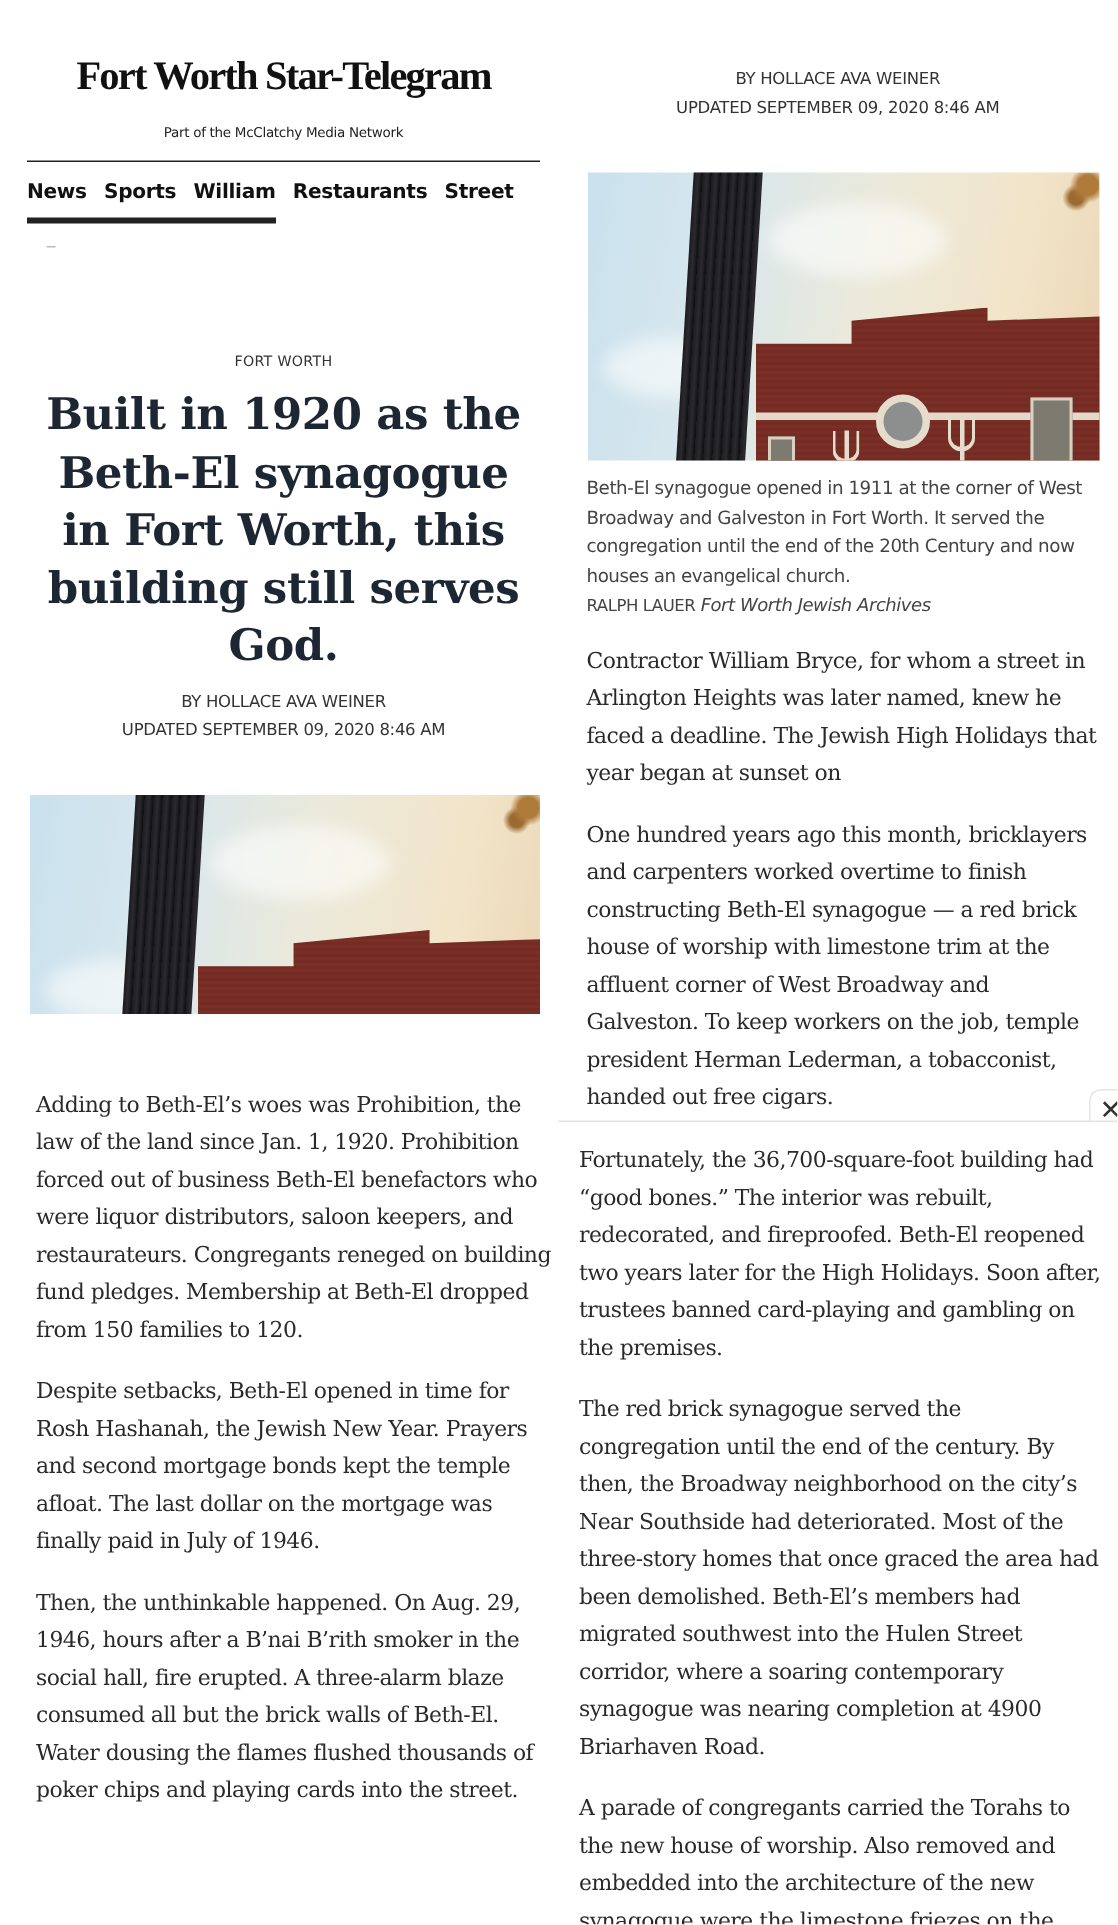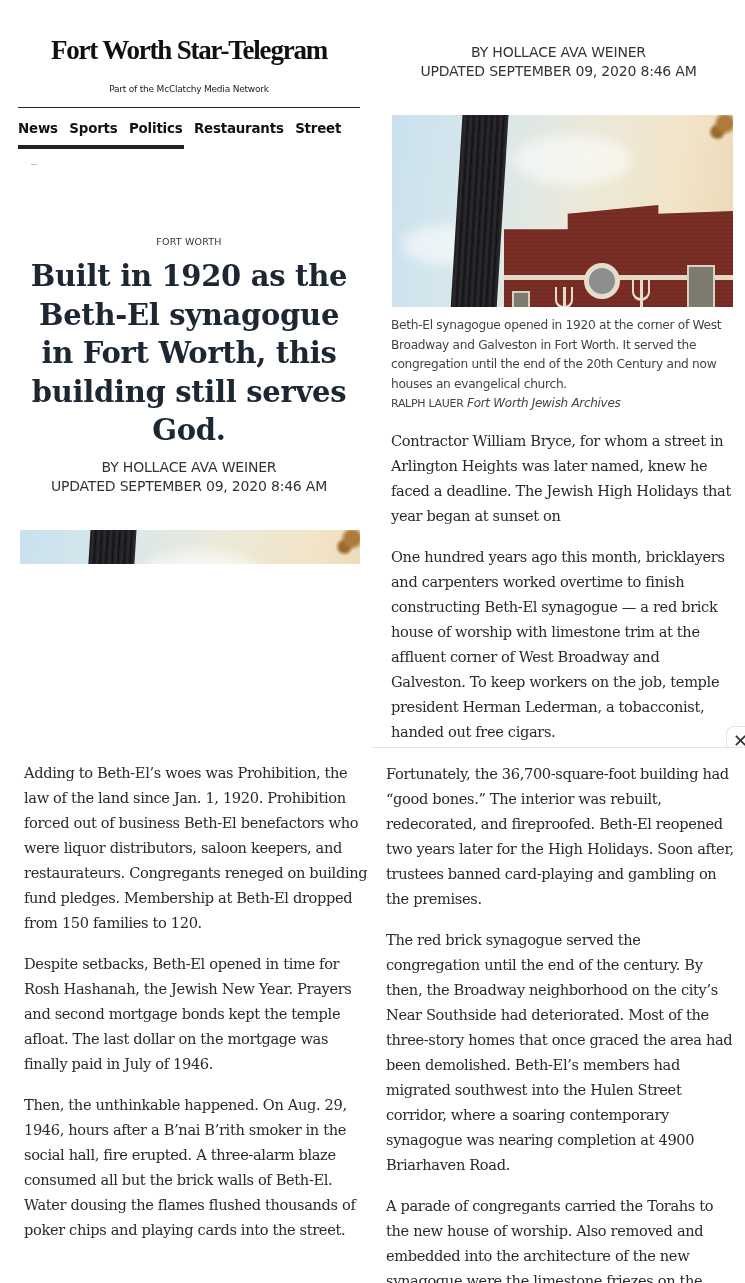--- a/index.html
+++ b/index.html
@@ -1,42 +1,42 @@
 <!DOCTYPE html>
 <html><head>
 <meta charset="utf-8">
 <style>
   * { box-sizing: border-box; margin: 0; padding: 0; }
   html, body { width: 745px; height: 1283px; background: #ffffff; overflow: hidden; }
   body { position: relative; font-family: "DejaVu Serif", serif; color: #222; }
 
   .panel { position: absolute; overflow: hidden; background: #fff; }
-  #panel-tl { left: 0; top: 0; width: 372px; height: 564px; }
+  #panel-tl { left: 0; top: 0; width: 372px; height: 676px; }
   #panel-tr { left: 372px; top: 0; width: 373px; height: 748px; }
-  #panel-bl { left: 0; top: 748px; width: 372px; height: 535px; padding-left: 32px; }
+  #panel-bl { left: 0; top: 712px; width: 372px; height: 535px; padding-left: 32px; }
   #panel-br { left: 372px; top: 748px; width: 373px; height: 535px; }
 
   
   .masthead { position: absolute; left: 18px; top: 34px; width: 342px; text-align: center; }
   .brand { font-family: "Liberation Serif", serif; font-weight: 700; font-size: 27px; letter-spacing: -1.2px; color: #111; line-height: 32px; }
   .tagline { font-family: "DejaVu Sans", sans-serif; font-size: 9px; color: #222; margin-top: 18px; font-weight: 400; letter-spacing: -0.2px;}
   .nav-rule { position: absolute; left: 18px; top: 107px; width: 342px; height: 1px; background: #222; }
   .nav { position: absolute; left: 18px; top: 121px; width: 342px; white-space: nowrap; overflow: hidden;
          font-family: "DejaVu Sans", sans-serif; font-weight: 700; font-size: 13.4px; color: #111; letter-spacing: -0.2px;}
   .nav span { margin-right: 7px; cursor: pointer; }
   .nav-underline { position: absolute; left: 18px; top: 145px; width: 166px; height: 4px; background: #222; }
   .tiny-dash { position: absolute; left: 31px; top: 164px; width: 6px; height: 1px; background: #bbb; }
 
   
   .kicker { position: absolute; left: 18px; width: 342px; top: 236px; text-align: center;
             font-family: "DejaVu Sans", sans-serif; font-size: 9.5px; color: #333; letter-spacing: 0.2px;}
   .headline { position: absolute; left: 22px; width: 334px; top: 257px; text-align: center;
               font-family: "DejaVu Serif", serif; font-weight: 700; font-size: 29px; line-height: 38.5px; color: #1d2733; letter-spacing: -0.3px; }
   .byline-block { position: absolute; text-align: center; font-family: "DejaVu Sans", sans-serif;
-                  font-size: 14px; color: #333; line-height: 19px; letter-spacing: -0.2px;}
+                  font-size: 11px; color: #333; line-height: 19px; letter-spacing: -0.2px;}
   #byline-l { left: 18px; width: 342px; top: 458px; }
   #byline-r { left: 0px; width: 373px; top: 43px; }
 
   
   .photo { position: absolute; overflow: hidden; background: linear-gradient(100deg, #c9e1ee 0%, #d7e7ec 25%, #ece9d9 55%, #f2e4c8 80%, #ead7b5 100%); }
   #photo-l { left: 20px; top: 530px; width: 340px; height: 192px; }
   #photo-r { left: 20px; top: 115px; width: 341px; height: 192px; }
   .cloud { position: absolute; border-radius: 50%; background: rgba(255,255,255,0.55); filter: blur(6px); }
   .pillar { position: absolute; left: 58px; top: -6px; width: 46px; height: 210px;
             background: repeating-linear-gradient(90deg, #1b1b1e 0px, #2c2a2e 3px, #0f0f12 6px);
@@ -81,21 +81,21 @@
 
 <div class="panel" id="panel-tl">
   <div class="masthead">
     <div class="brand">Fort Worth Star-Telegram</div>
     <div class="tagline">Part of the McClatchy Media Network</div>
   </div>
   <div class="nav-rule"></div>
   <nav class="nav">
     <span>News</span>
     <span>Sports</span>
-    <span>Politics</span>
+    <span>William</span>
     <span>Restaurants</span>
     <span>Street</span>
     
   </nav>
   <div class="nav-underline"></div>
   <div class="tiny-dash"></div>
 
   <div class="kicker">FORT WORTH</div>
   <h1 class="headline">Built in 1920 as the Beth-El synagogue in Fort Worth, this building still serves God.</h1>
   <div class="byline-block" id="byline-l">
@@ -138,21 +138,21 @@
     <div class="bldg-shade"></div>
     <div class="trim" style="left:112px;top:160px;width:245px;"></div>
     <div class="rosette" style="left:192px;top:148px;"></div>
     <div class="menorah" style="left:163px;top:172px;"></div>
     <div class="menorah" style="left:240px;top:164px;"></div>
     <div class="window" style="left:295px;top:150px;width:28px;height:44px;"></div>
     <div class="window" style="left:120px;top:176px;width:18px;height:20px;"></div>
   </div>
 
   <div class="caption" id="caption-r">
-    <span>Beth-El synagogue opened in 1920 at the corner of West Broadway and Galveston in Fort Worth. It served the congregation until the end of the 20th Century and now houses an evangelical church.</span><br>
+    <span>Beth-El synagogue opened in 1911 at the corner of West Broadway and Galveston in Fort Worth. It served the congregation until the end of the 20th Century and now houses an evangelical church.</span><br>
     <span class="credit">RALPH LAUER</span>
     <span class="credit-src">Fort Worth Jewish Archives</span>
   </div>
 
   <div class="article-body" id="body-tr">
     <p>Contractor William Bryce, for whom a street in Arlington Heights was later named, knew he faced a deadline. The Jewish High Holidays that year began at sunset on</p>
     <p>One hundred years ago this month, bricklayers and carpenters worked overtime to finish constructing Beth-El synagogue — a red brick house of worship with limestone trim at the affluent corner of West Broadway and Galveston. To keep workers on the job, temple president Herman Lederman, a tobacconist, handed out free cigars.</p>
   </div>
   <div class="close-btn" id="close-r">✕</div>
   <div class="close-rule" style="left:0;top:747px;width:373px;"></div>

